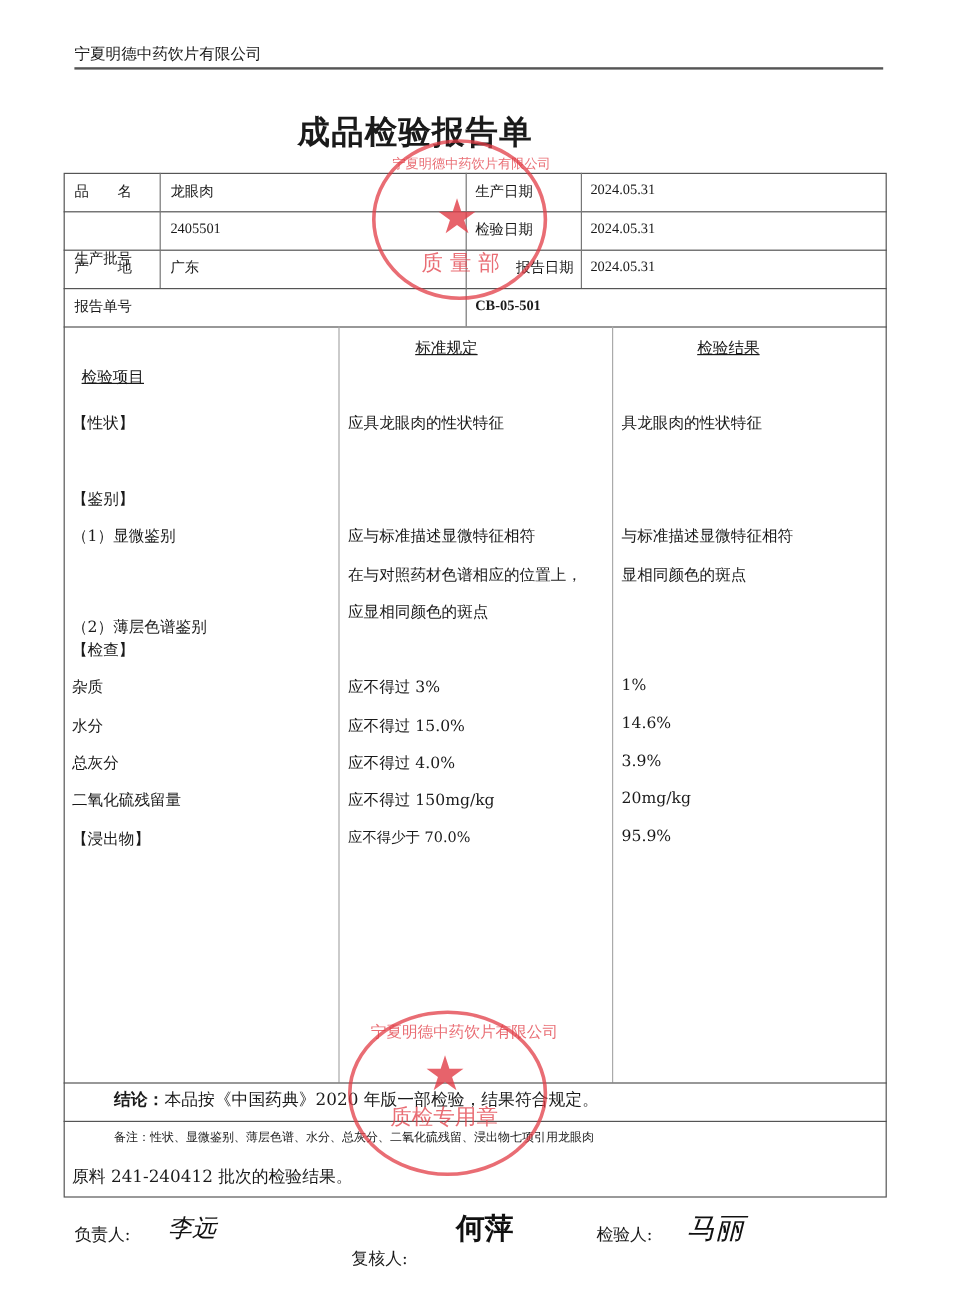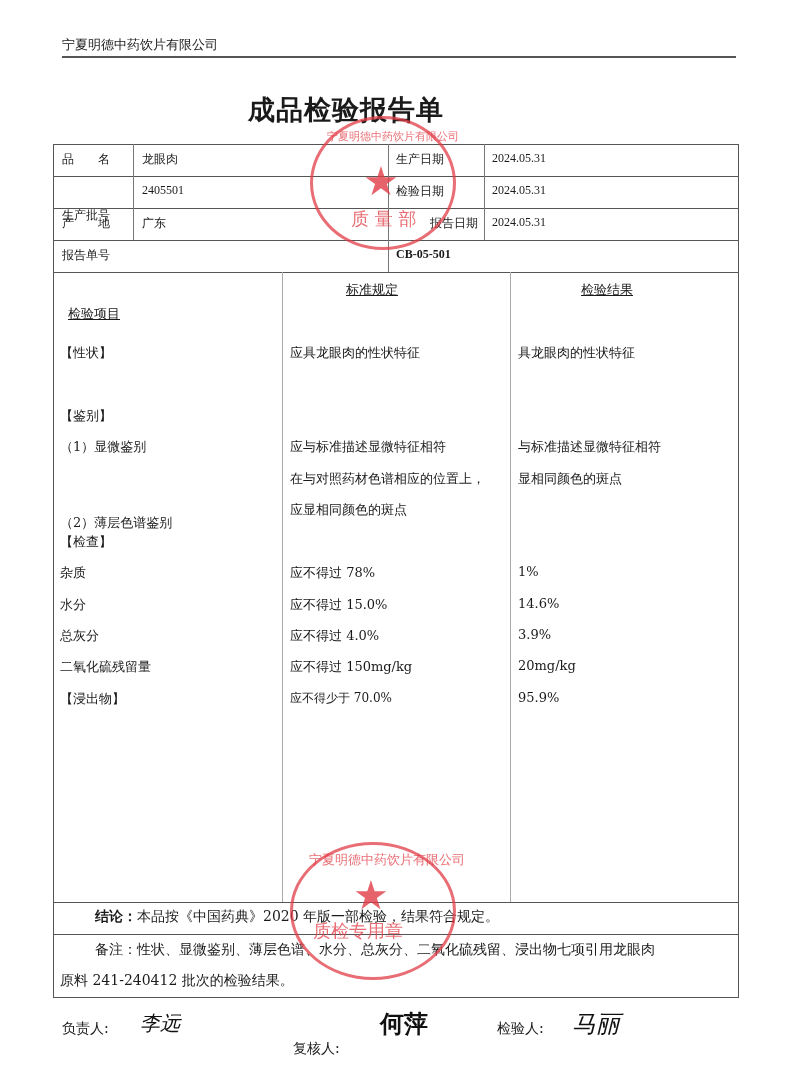--- a/index.html
+++ b/index.html
@@ -85,21 +85,21 @@
   <span class="t" style="left:518px; top:470px; font-size:13px;">显相同颜色的斑点</span>
 </div>
 <div>
   <span class="t" style="left:290px; top:501px; font-size:13px;">应显相同颜色的斑点</span>
 </div>
 <div>
   <span class="t" style="left:60px; top:533px; font-size:13px;">【检查】</span>
 </div>
 <div>
   <span class="t" style="left:60px; top:564px; font-size:13px;">杂质</span>
-  <span class="t" style="left:290px; top:564px; font-size:13px;">应不得过 78%</span>
+  <span class="t" style="left:290px; top:564px; font-size:13px;">应不得过 3%</span>
   <span class="t" style="left:518px; top:564px; font-size:13px;">1%</span>
 </div>
 <div>
   <span class="t" style="left:60px; top:596px; font-size:13px;">水分</span>
   <span class="t" style="left:290px; top:596px; font-size:13px;">应不得过 15.0%</span>
   <span class="t" style="left:518px; top:596px; font-size:13px;">14.6%</span>
 </div>
 <div>
   <span class="t" style="left:60px; top:627px; font-size:13px;">总灰分</span>
   <span class="t" style="left:290px; top:627px; font-size:13px;">应不得过 4.0%</span>
@@ -115,34 +115,34 @@
   <span class="t" style="left:290px; top:690px; font-size:12px;">应不得少于 70.0%</span>
   <span class="t" style="left:518px; top:690px; font-size:13px;">95.9%</span>
 </div>
 
 <div class="hl" style="left:53px; top:902px; width:686px;"></div>
 <div class="hl" style="left:53px; top:934px; width:686px;"></div>
 
 <div class="t" style="left:95px; top:908px; font-size:14px;text-align:right;">
   <b>结论：</b><span>本品按《中国药典》2020 年版一部检验，结果符合规定。</span>
 </div>
-<div class="t" style="left:95px; top:941px; font-size:14px;">
+<div class="t" style="left:95px; top:941px; font-size:10px;">
   <span>备注：</span><span>性状、显微鉴别、薄层色谱、水分、总灰分、二氧化硫残留、浸出物七项引用龙眼肉</span>
 </div>
 <span class="t" style="left:60px; top:972px; font-size:14px;">原料 241-240412 批次的检验结果。</span>
 
 <div class="stamp" style="left:310px; top:116px; width:140px; height:128px;">
   <span class="star" style="left:50px; top:42px;">★</span>
   <span class="st" style="left:14px; top:10px; font-size:11px;">宁夏明德中药饮片有限公司</span>
   <span class="st" style="left:38px; top:88px;">质 量 部</span>
 </div>
 <div class="stamp" style="left:290px; top:842px; width:160px; height:132px;">
   <span class="star" style="left:60px; top:30px;">★</span>
   <span class="st" style="left:16px; top:6px; font-size:13px;">宁夏明德中药饮片有限公司</span>
-  <span class="st" style="left:20px; top:74px;">质检专用章</span>
+  <span class="st" style="left:32px; top:74px;">质检专用章</span>
 </div>
 
 <span class="foot" style="left:62px; top:1020px;">负责人:</span>
 <span class="sig" style="left:140px; top:1010px; font-size:20px;">李远</span>
 <span class="foot" style="left:293px; top:1020px;margin-top:20px;">复核人:</span>
 <span class="sig" style="left:380px; top:1008px; font-style:normal; font-weight:bold;">何萍</span>
 <span class="foot" style="left:497px; top:1020px;">检验人:</span>
 <span class="sig" style="left:572px; top:1008px;">马丽</span>
 
 </body></html>

